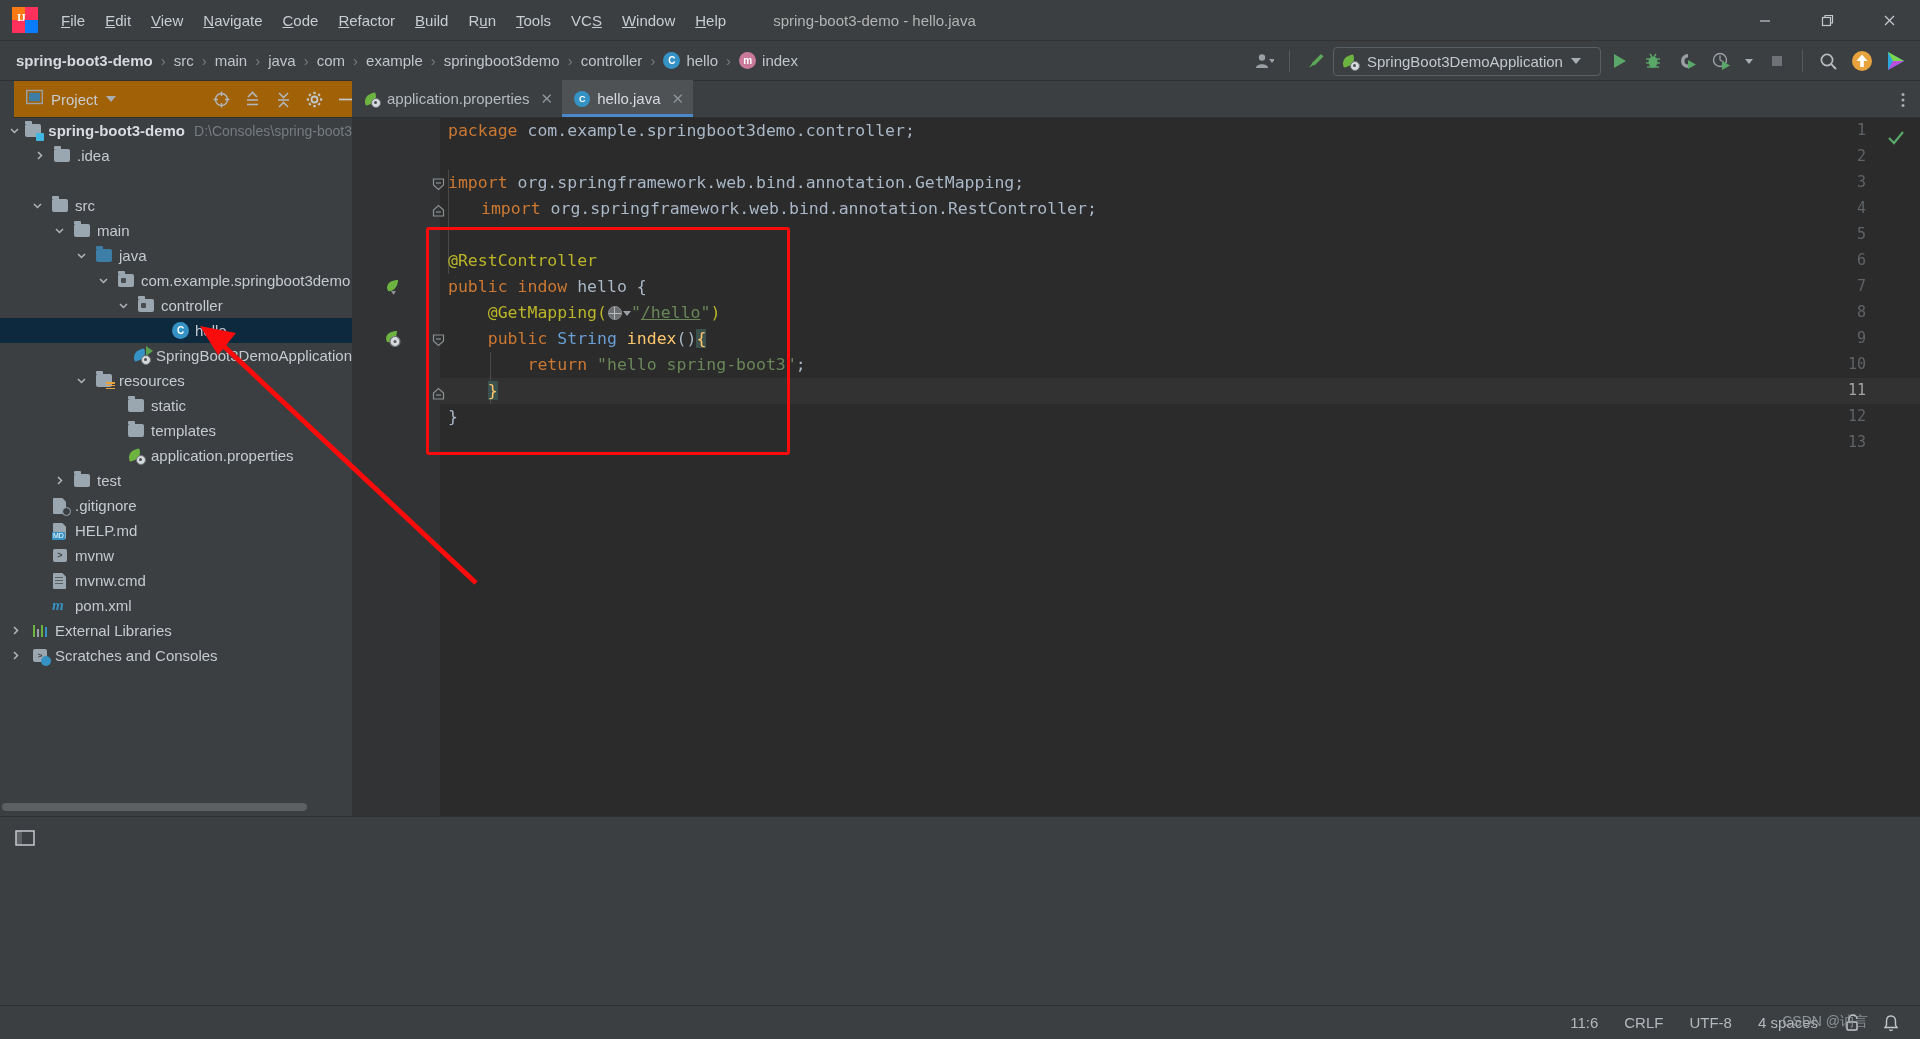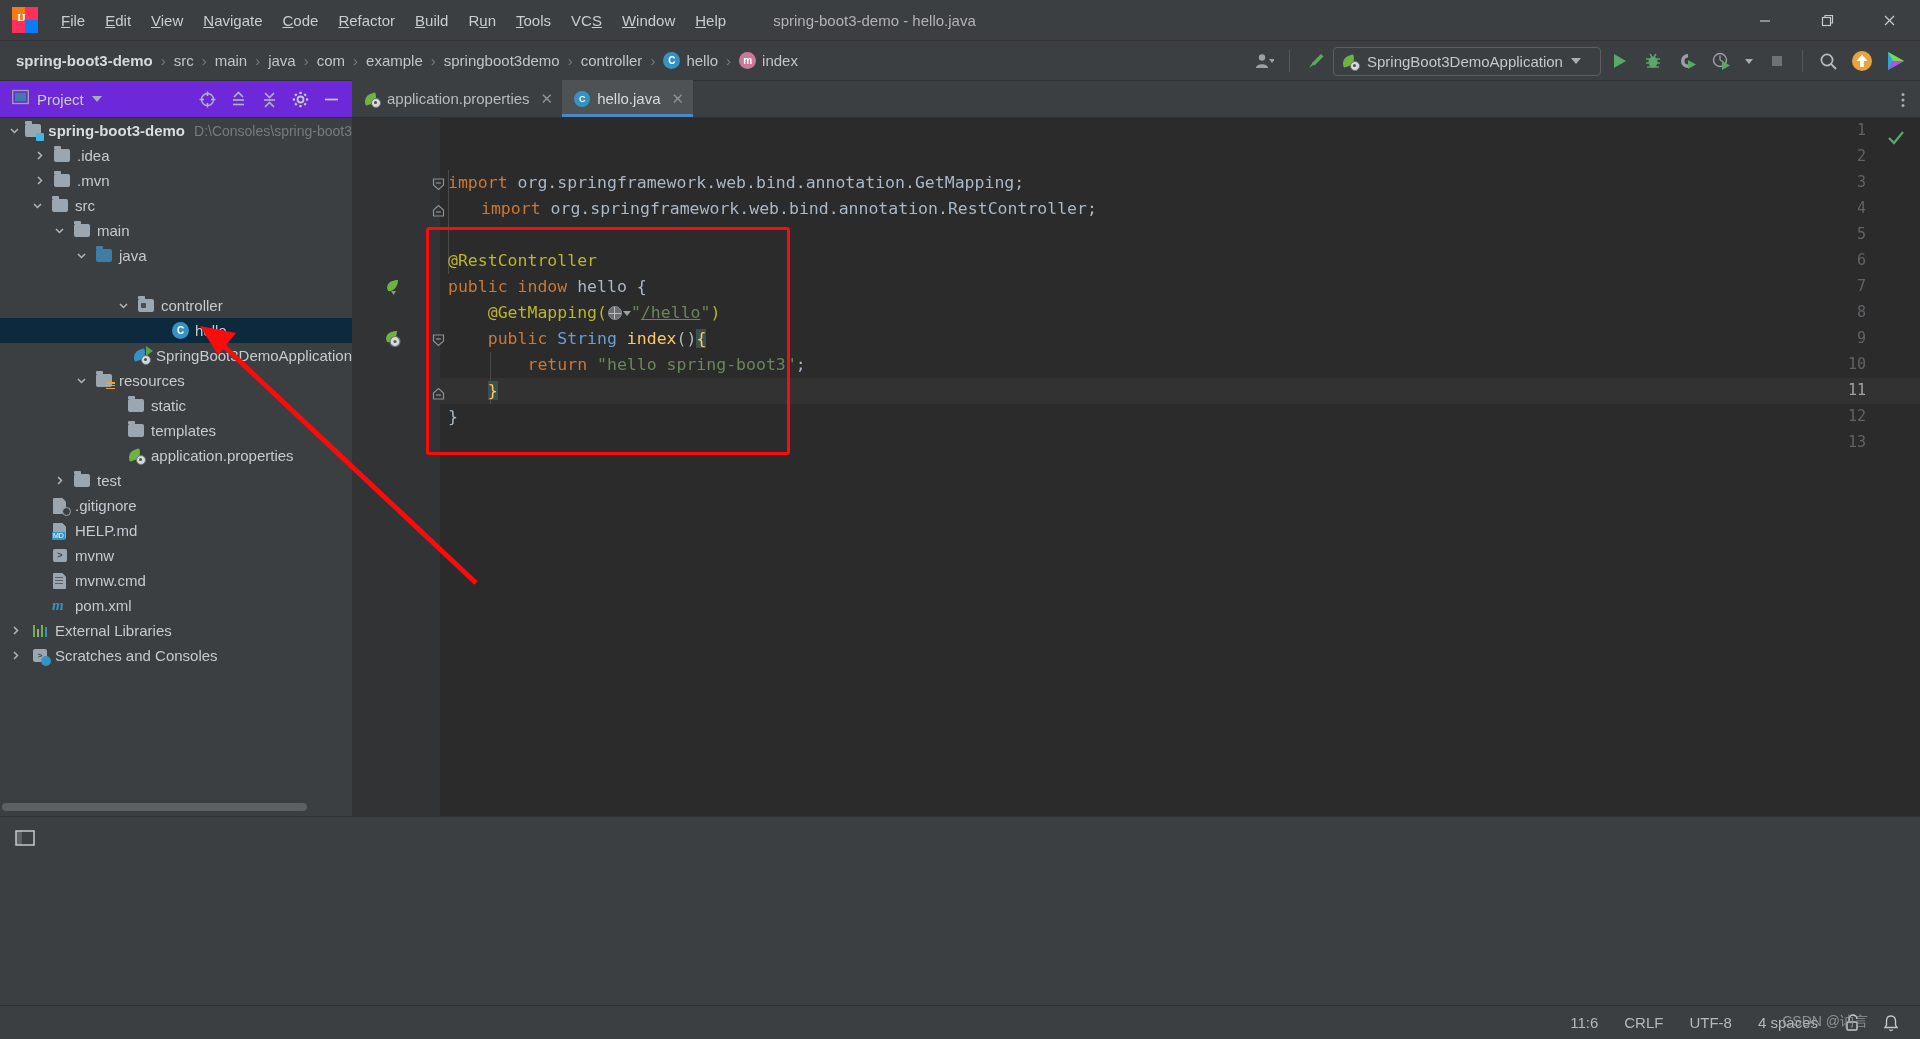--- a/index.html
+++ b/index.html
@@ -60,22 +60,22 @@
     display:flex; align-items:center; height:29px; border:1px solid #5a5f63; border-radius:4px;
     padding:0 9px 0 8px; gap:8px; min-width:268px; background:#3c3f41;
   }
   .runcfg-label { font-size:15px; color:#c3c8cd; white-space:nowrap; }
   .caret { width:0;height:0;border-left:5px solid transparent;border-right:5px solid transparent;
     border-top:6px solid #a9aeb2; }
   .caret.sm { border-left-width:4px;border-right-width:4px;border-top-width:5px; }
 
   
   .proj-header {
-    position:absolute; left:0; top:81px; width:352px; height:37px;
-    background:#6d28d9; display:flex; align-items:center; border-bottom:1px solid #2e3133;
+    position:absolute; left:14px; top:81px; width:352px; height:37px;
+    background:#a16207; display:flex; align-items:center; border-bottom:1px solid #2e3133;
   }
   .proj-title { display:flex; align-items:center; margin-left:12px; gap:8px; }
   .proj-title .lbl { font-size:15px; color:#c7ccd1; }
   .proj-tools { position:absolute; right:6px; display:flex; align-items:center; gap:2px; }
   .pt-btn { width:29px;height:28px;display:flex;align-items:center;justify-content:center;border-radius:3px;}
 
   .tree {
     position:absolute; left:0; top:118px; width:352px; height:680px;
     background:#3c3f41; overflow:hidden;
   }
@@ -477,33 +477,20 @@
             <polyline points="4,2 7.5,5.5 4,9" fill="none" stroke="#b0b5b9" stroke-width="1.5"></polyline>
           </svg>
         </span>
       <span style="width:9px"></span>
       <span class="node-ic">
           <span class="fld"></span>
         </span>
       <span class="node-lbl">.idea</span>
     </div>
 
-    <div class="row" style="top:50px;position:absolute;left:0;right:0;">
-      <span style="width:34px"></span>
-      <span class="arrow">
-          <svg width="11" height="11" viewBox="0 0 11 11">
-            <polyline points="4,2 7.5,5.5 4,9" fill="none" stroke="#b0b5b9" stroke-width="1.5"></polyline>
-          </svg>
-        </span>
-      <span style="width:9px"></span>
-      <span class="node-ic">
-          <span class="fld"></span>
-        </span>
-      <span class="node-lbl">.mvn</span>
-    </div>
 
     <div class="row" style="top:75px;position:absolute;left:0;right:0;">
       <span style="width:32px"></span>
       <span class="arrow">
           <svg width="11" height="11" viewBox="0 0 11 11">
             <polyline points="2,4 5.5,7.5 9,4" fill="none" stroke="#b0b5b9" stroke-width="1.5"></polyline>
           </svg>
         </span>
       <span style="width:9px"></span>
       <span class="node-ic">
@@ -533,20 +520,33 @@
             <polyline points="2,4 5.5,7.5 9,4" fill="none" stroke="#b0b5b9" stroke-width="1.5"></polyline>
           </svg>
         </span>
       <span style="width:9px"></span>
       <span class="node-ic">
           <span class="fld blue"></span>
         </span>
       <span class="node-lbl">java</span>
     </div>
 
+    <div class="row" style="top:150px;position:absolute;left:0;right:0;">
+      <span style="width:98px"></span>
+      <span class="arrow">
+          <svg width="11" height="11" viewBox="0 0 11 11">
+            <polyline points="2,4 5.5,7.5 9,4" fill="none" stroke="#b0b5b9" stroke-width="1.5"></polyline>
+          </svg>
+        </span>
+      <span style="width:9px"></span>
+      <span class="node-ic">
+          <span class="fld pkg"></span>
+        </span>
+      <span class="node-lbl">com.example.springboot3demo</span>
+    </div>
 
     <div class="row" style="top:175px;position:absolute;left:0;right:0;">
       <span style="width:118px"></span>
       <span class="arrow">
           <svg width="11" height="11" viewBox="0 0 11 11">
             <polyline points="2,4 5.5,7.5 9,4" fill="none" stroke="#b0b5b9" stroke-width="1.5"></polyline>
           </svg>
         </span>
       <span style="width:9px"></span>
       <span class="node-ic">
@@ -792,20 +792,21 @@
       <svg width="13" height="13" viewBox="0 0 13 13">
         <path d="M1.5 12 L11.5 12 L11.5 6 L6.5 1.5 L1.5 6 Z" fill="none" stroke="#8c9093" stroke-width="1.2"></path>
         <line x1="4" y1="8" x2="9" y2="8" stroke="#8c9093" stroke-width="1.2"></line>
       </svg>
     </div>
 
     <div class="codearea">
       <div class="indent-guide" style="left:8px; top:52px; height:104px;"></div>
       <div class="indent-guide" style="left:50px; top:234px; height:52px;"></div>
 
+      <div class="cl" style="top:0;"><span class="kw">package </span><span class="pk">com.example.springboot3demo.controller</span><span class="pn">;</span></div>
 
       <div class="cl" style="top:26px;"></div>
 
       <div class="cl" style="top:52px;"><span class="kw">import </span><span class="pk">org.springframework.web.bind.annotation.</span><span class="pk">GetMapping</span><span class="pn">;</span></div>
 
       <div class="cl" style="top:78px;padding-left:33px;"><span class="kw">import </span><span class="pk">org.springframework.web.bind.annotation.</span><span class="pk">RestController</span><span class="pn">;</span></div>
 
       <div class="cl" style="top:104px;"></div>
 
       <div class="cl" style="top:130px;"><span class="ann">@RestController</span></div>

